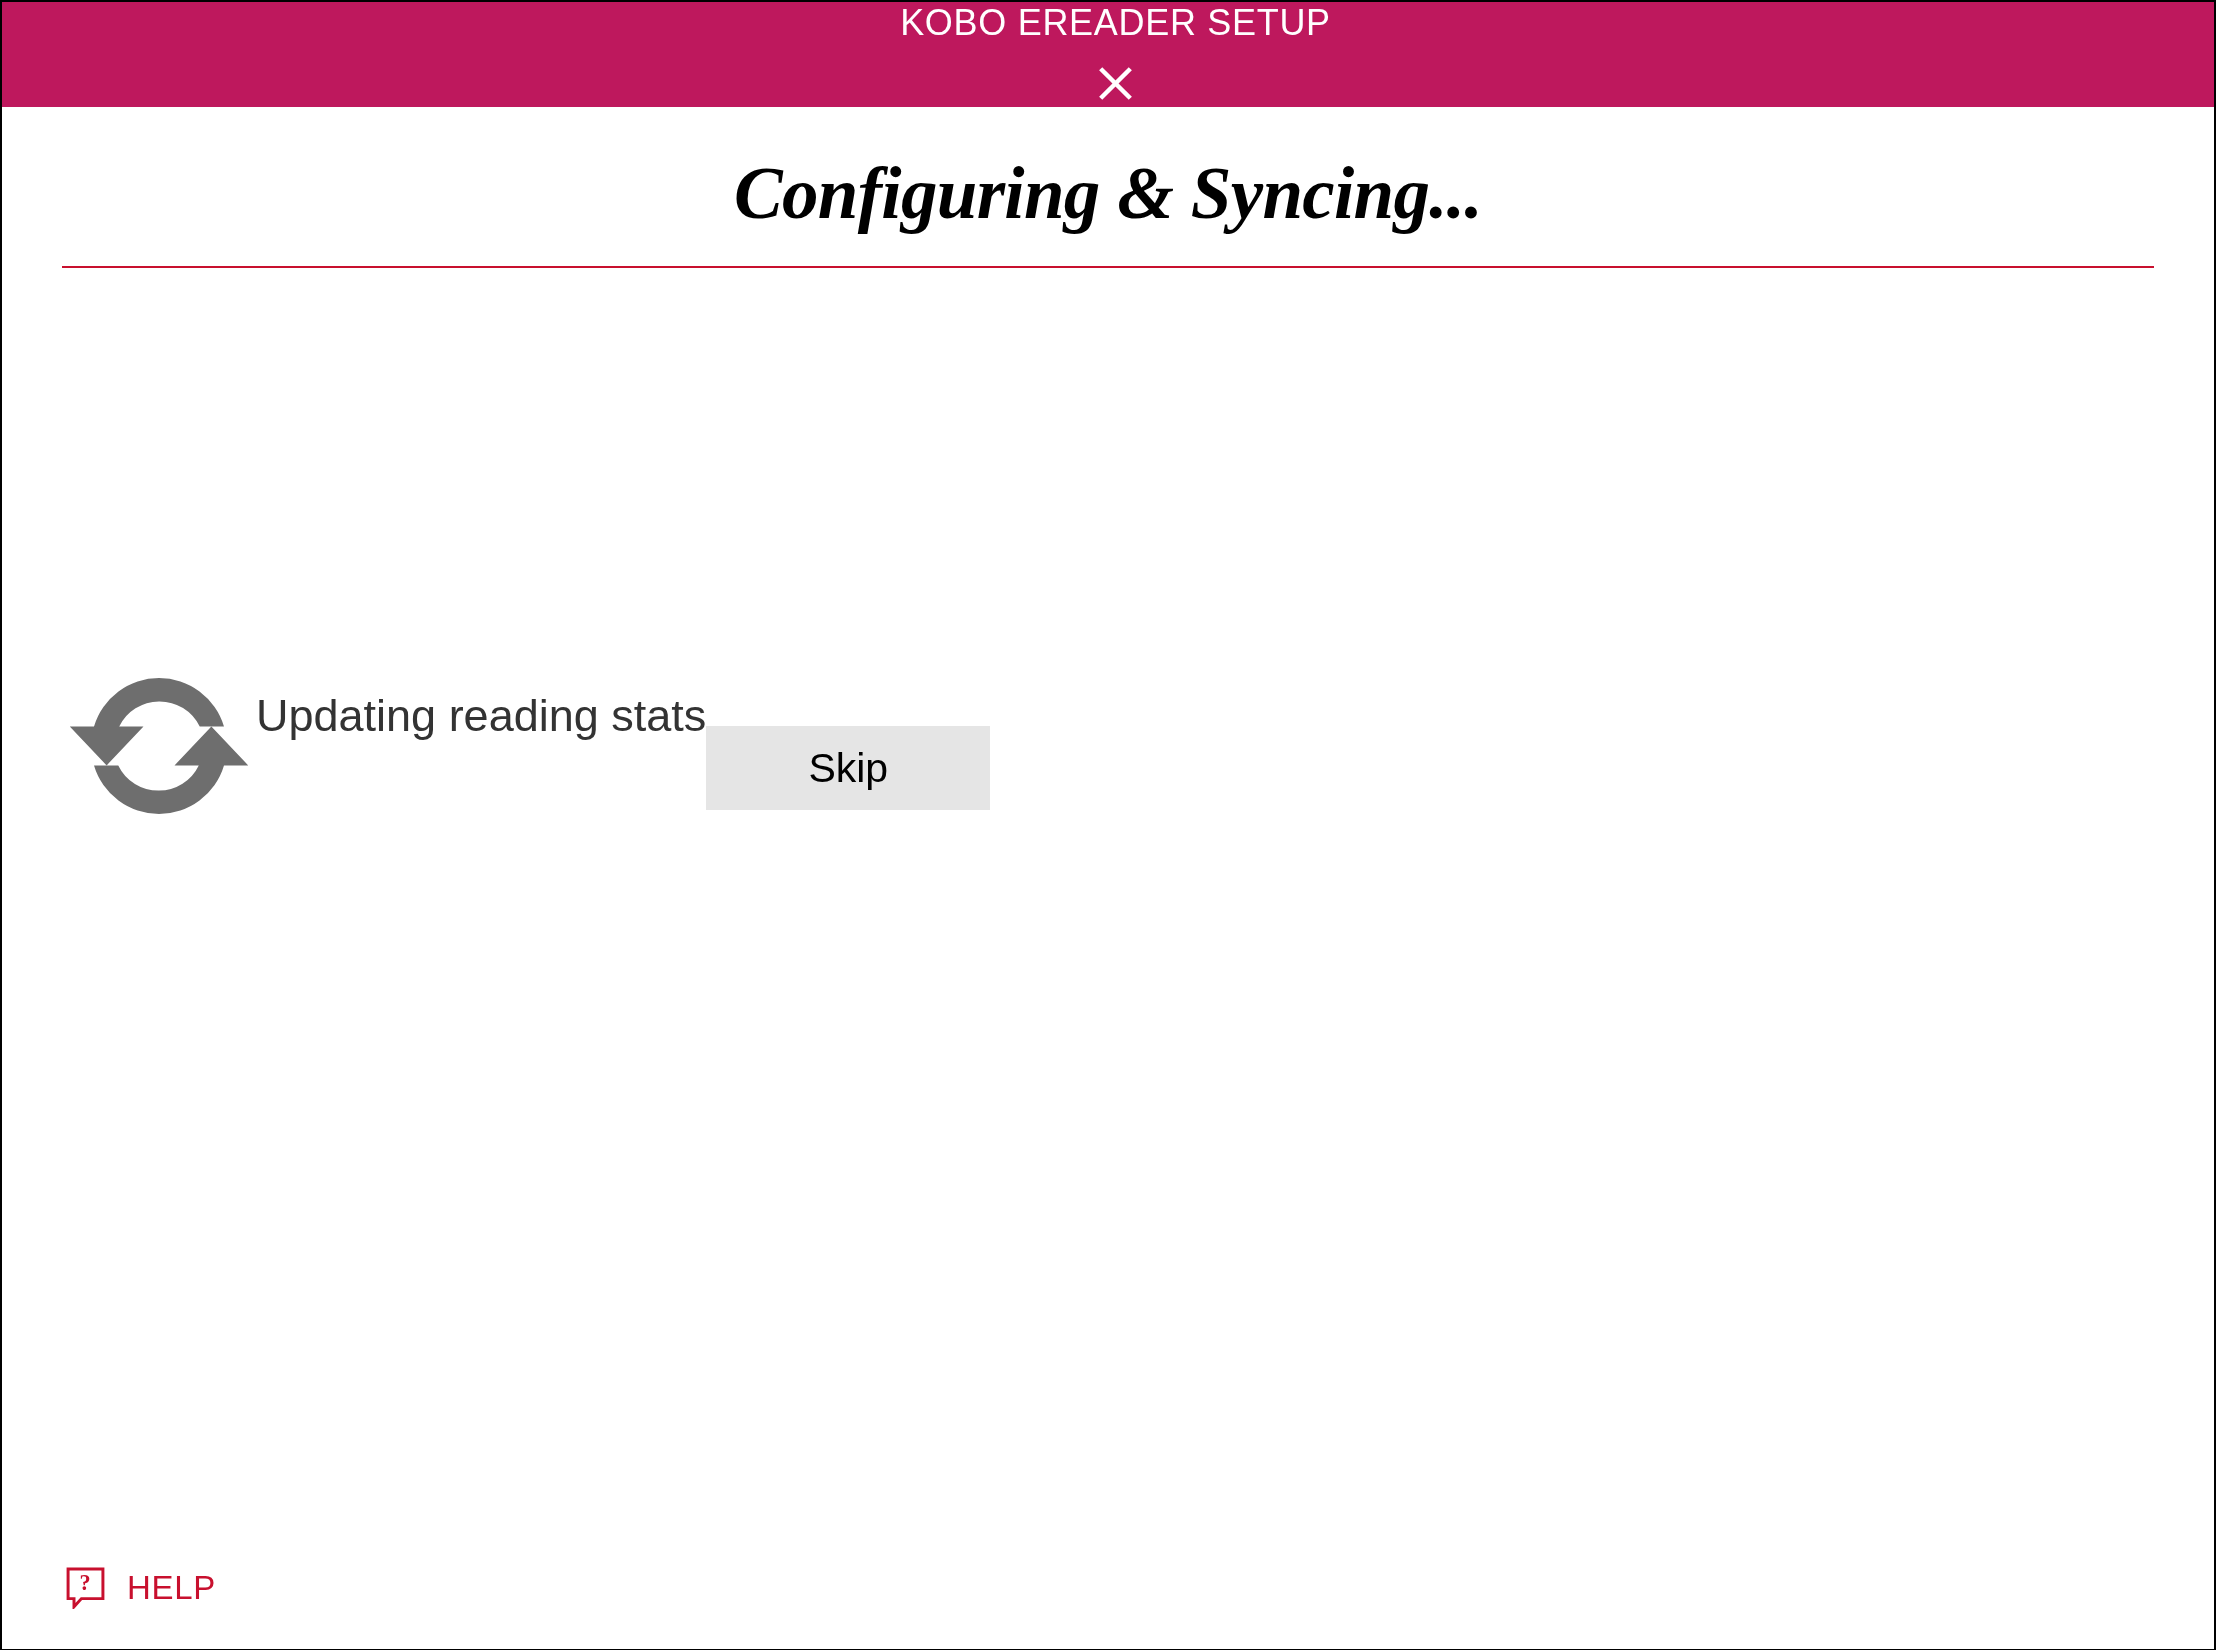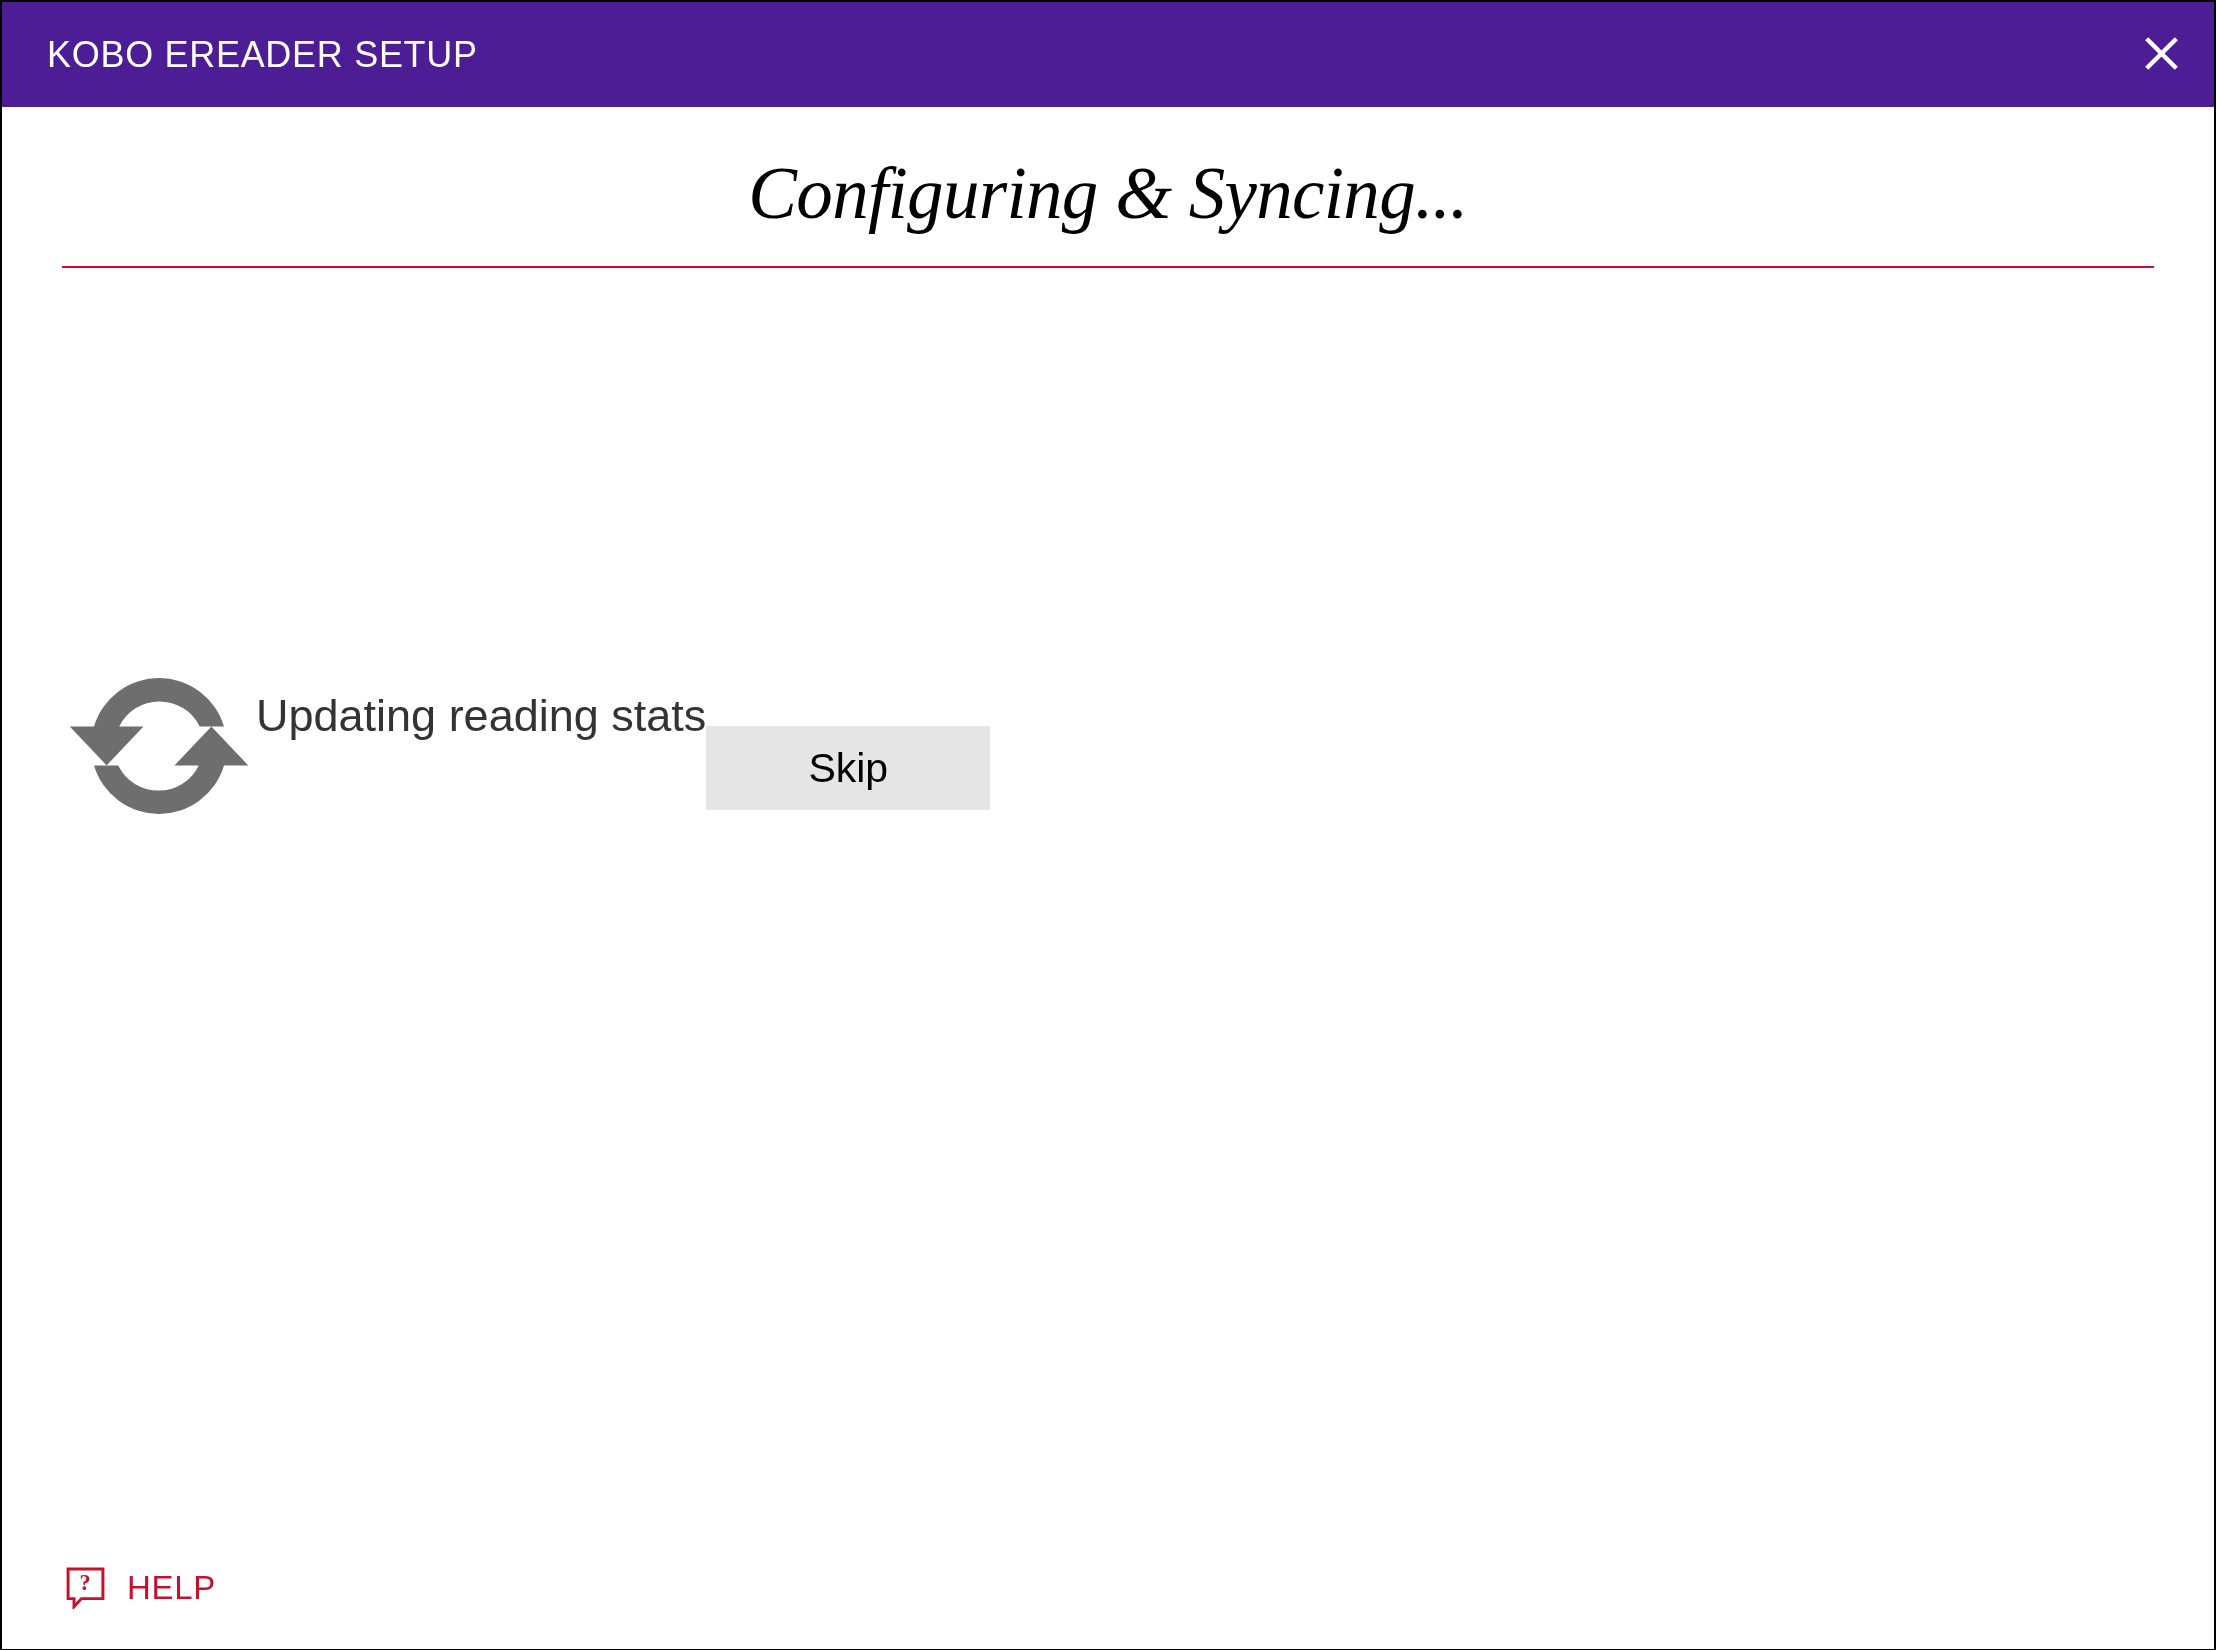--- a/index.html
+++ b/index.html
@@ -12,27 +12,28 @@
       font-family: -apple-system, BlinkMacSystemFont, "Segoe UI", Verdana, sans-serif;
       background: #ffffff;
       width: 2216px;
       height: 1651px;
       border: 2.2px solid #000000;
       position: relative;
       overflow: hidden;
     }
     
     .title-bar {
-      background: #4c1d95;
+      background: #be185d;
       color: #ffffff;
       height: 105px;
       display: flex;
       align-items: center;
       justify-content: space-between;
       padding: 0 30px 0 45px;
+      flex-direction: column;
     }
     
     .title-bar-text {
       font-size: 36px;
       font-weight: 400;
       letter-spacing: 0.7px;
     }
     
     .close-button {
       cursor: pointer;
@@ -49,21 +50,21 @@
     }
     
     .content-area {
       padding: 37px 60px 0 60px;
     }
     
     .page-heading {
       font-family: Georgia, "Times New Roman", serif;
       font-style: italic;
       font-size: 73px;
-      font-weight: 400;
+      font-weight: 700;
       text-align: center;
       color: #000000;
       margin-top: 7.5px;
       margin-bottom: 30px;
       letter-spacing: -0.7px;
     }
     
     .heading-underline {
       border: none;
       border-top: 2.2px solid #c8102e;

